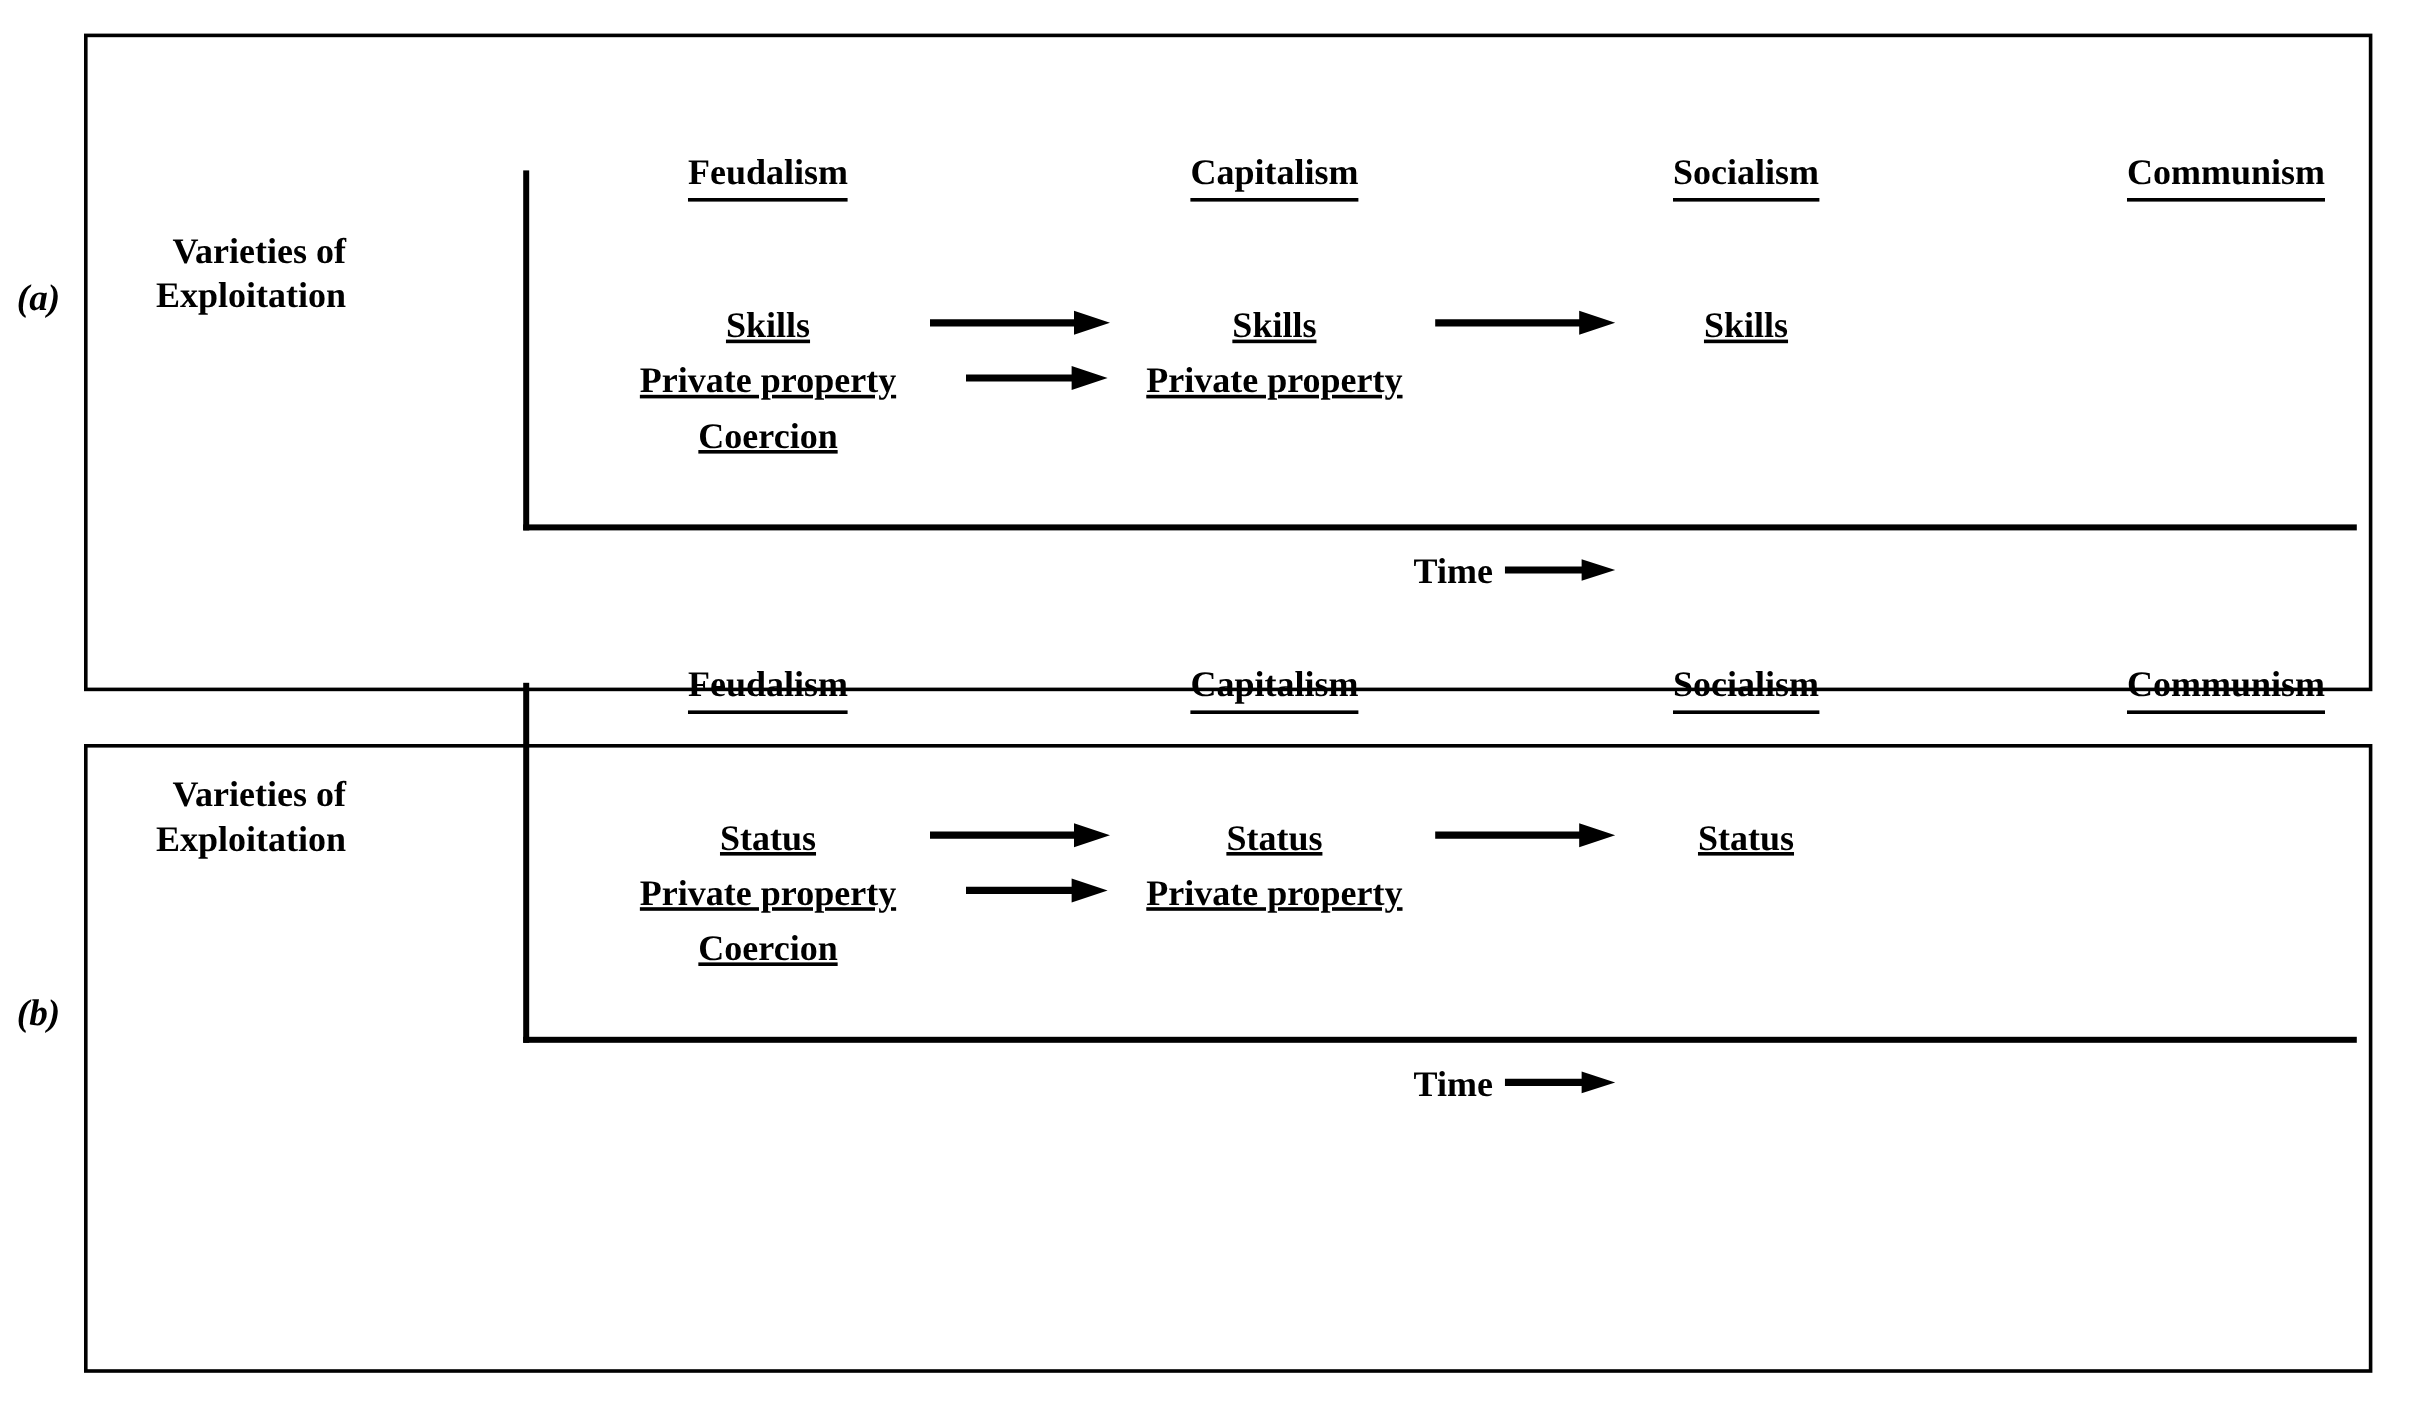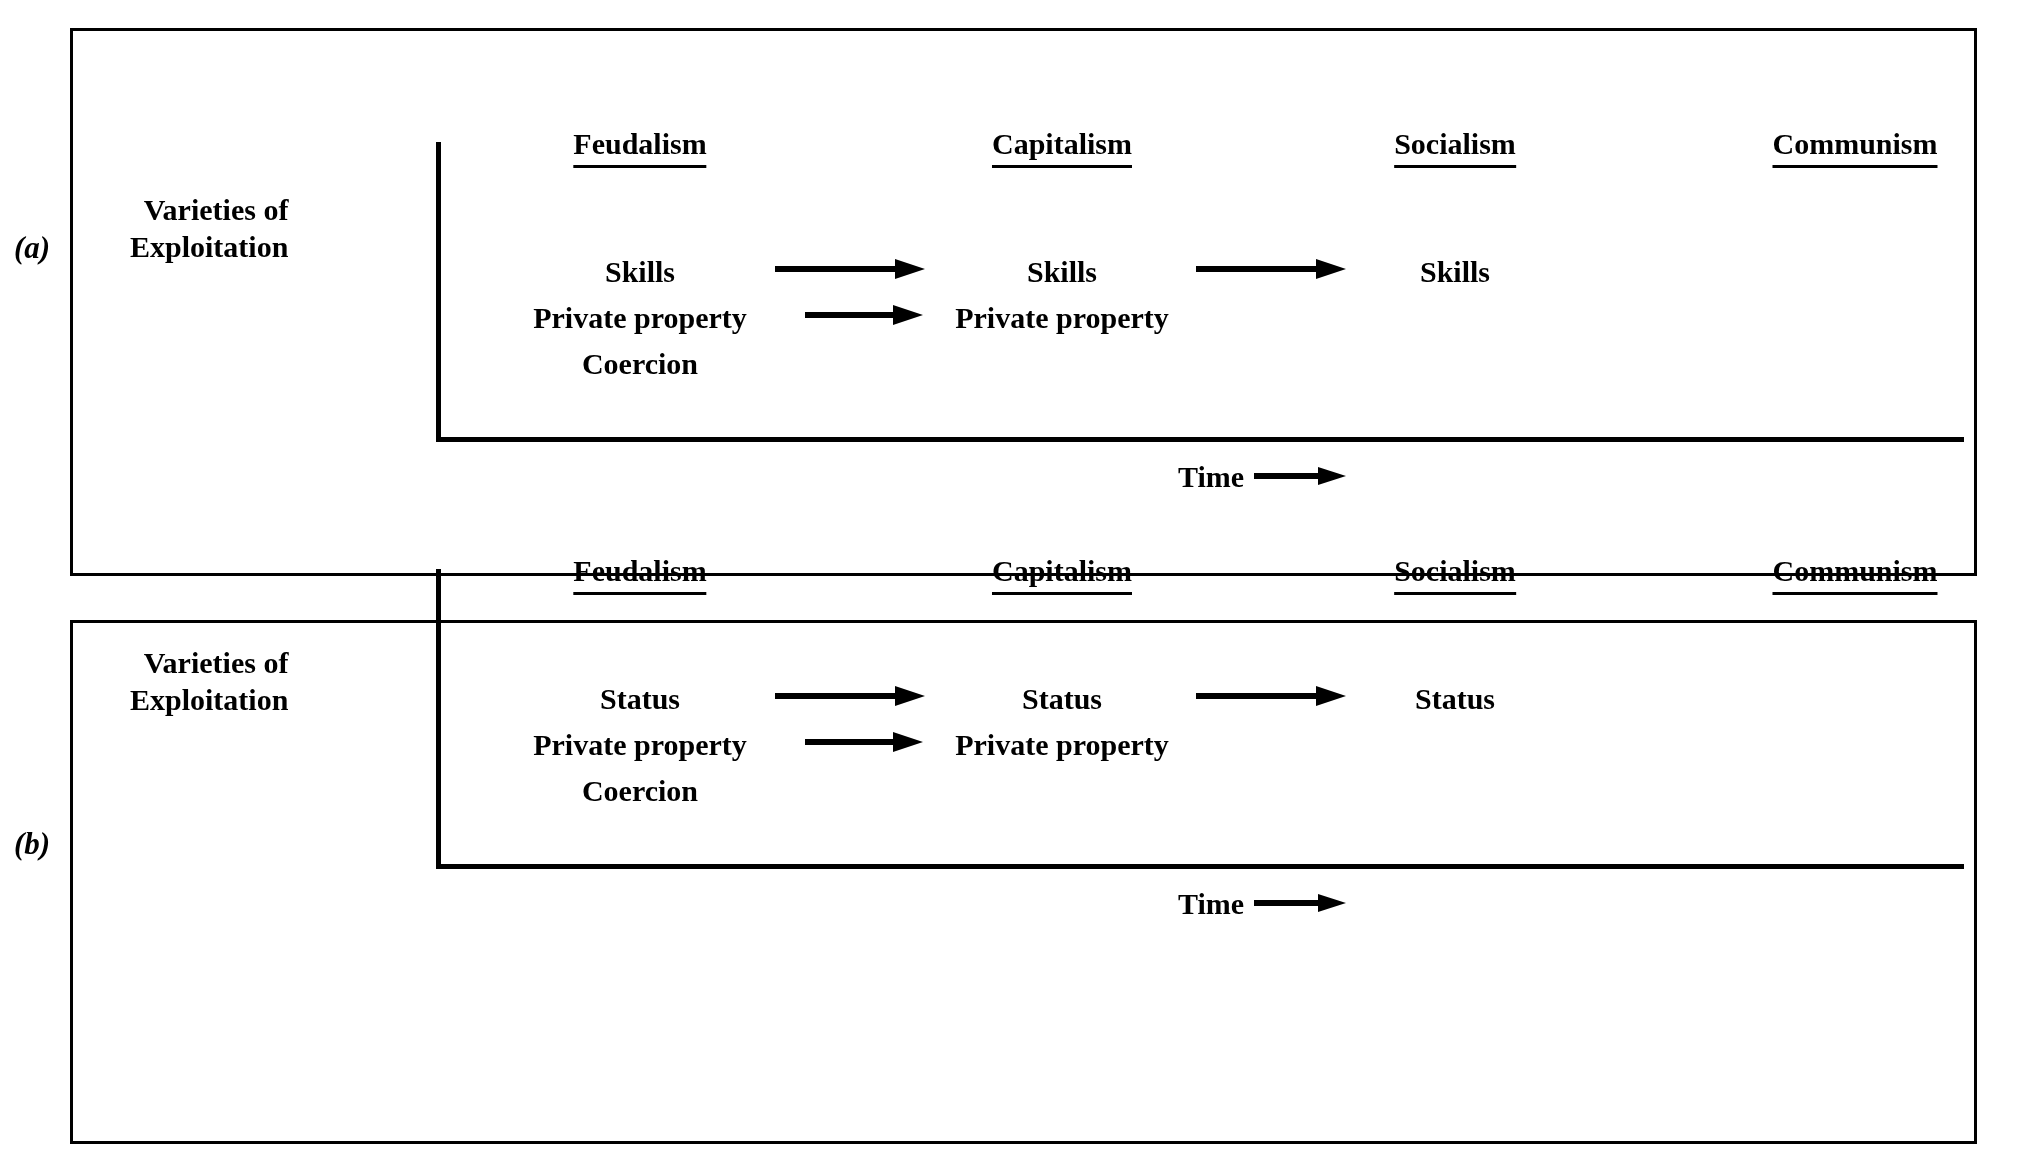--- a/index.html
+++ b/index.html
@@ -83,20 +83,21 @@
 
   
   .item {
     position: absolute;
     font-weight: 700;
     font-size: 30px;
     line-height: 1;
     white-space: nowrap;
     text-align: right;
     transform: translateX(-50%);
+    text-decoration: underline;
   }
 
   
   .arrow {
     position: absolute;
     height: 24px;
   }
   .arrow svg { display: block; overflow: visible; }
 
   

